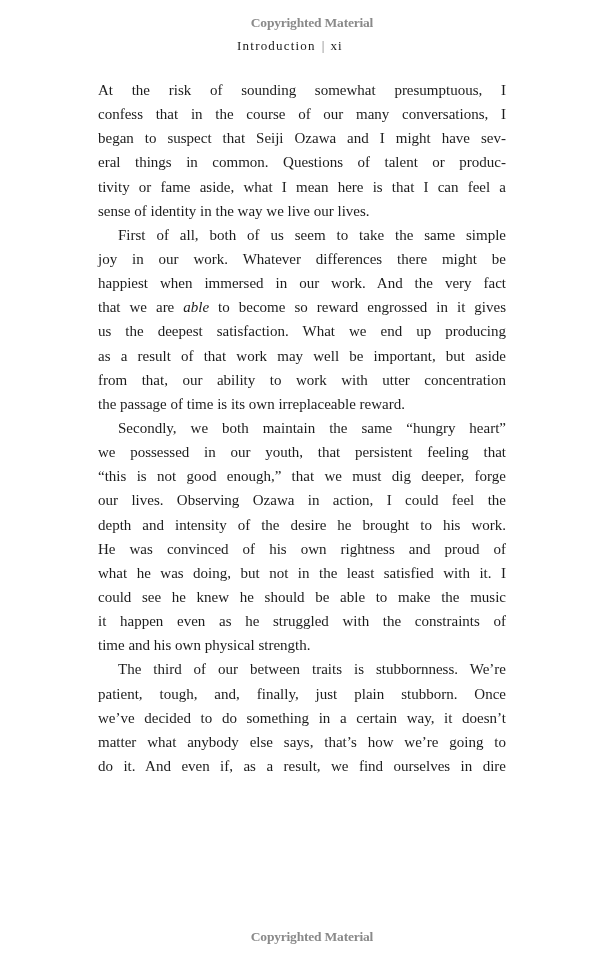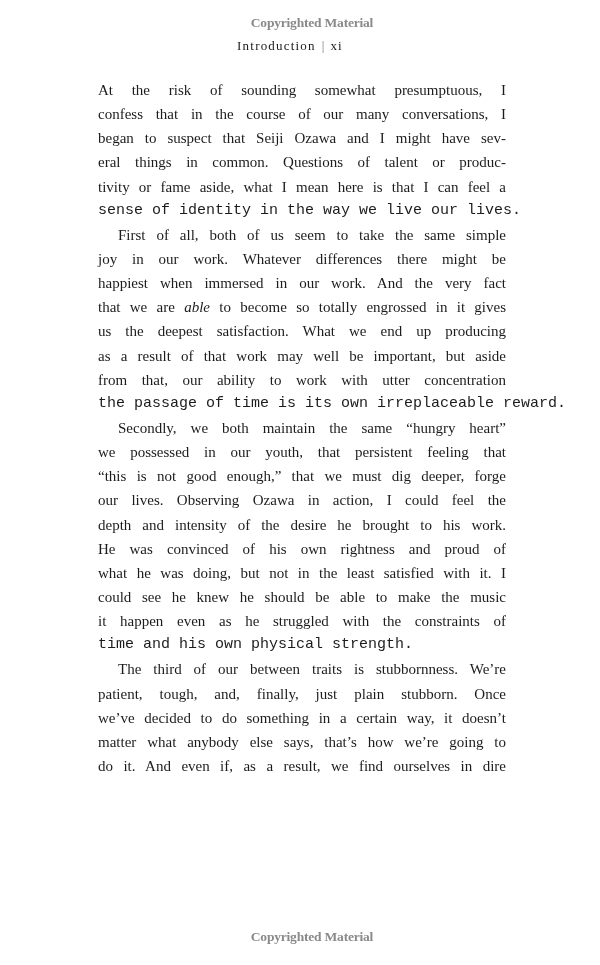--- a/index.html
+++ b/index.html
@@ -57,21 +57,20 @@
     }
     .line {
       display: block;
       text-align: justify;
       text-align-last: justify;
       white-space: nowrap;
       height: 24.15px;
     }
     .line.last {
       text-align-last: left;
-      font-family: Liberation Mono, monospace;
     }
     .line.indent {
       padding-left: 20px;
     }
     em { font-style: italic; }
   </style>
 </head>
 <body>
 
 <div class="watermark top">Copyrighted Material</div>
@@ -88,21 +87,21 @@
     <span class="line">began to suspect that Seiji Ozawa and I might have sev-</span>
     <span class="line">eral things in common. Questions of talent or produc-</span>
     <span class="line">tivity or fame aside, what I mean here is that I can feel a</span>
     <span class="line last">sense of identity in the way we live our lives.</span>
   </div>
 
   <div>
     <span class="line indent">First of all, both of us seem to take the same simple</span>
     <span class="line">joy in our work. Whatever differences there might be</span>
     <span class="line">happiest when immersed in our work. And the very fact</span>
-    <span class="line"><span>that we are </span><em>able</em><span> to become so totally engrossed in it gives</span></span>
+    <span class="line"><span>that we are </span><em>able</em><span> to become so reward engrossed in it gives</span></span>
     <span class="line">us the deepest satisfaction. What we end up producing</span>
     <span class="line">as a result of that work may well be important, but aside</span>
     <span class="line">from that, our ability to work with utter concentration</span>
     <span class="line last">the passage of time is its own irreplaceable reward.</span>
   </div>
 
   <div>
     <span class="line indent">Secondly, we both maintain the same “hungry heart”</span>
     <span class="line">we possessed in our youth, that persistent feeling that</span>
     <span class="line">“this is not good enough,” that we must dig deeper, forge</span>

